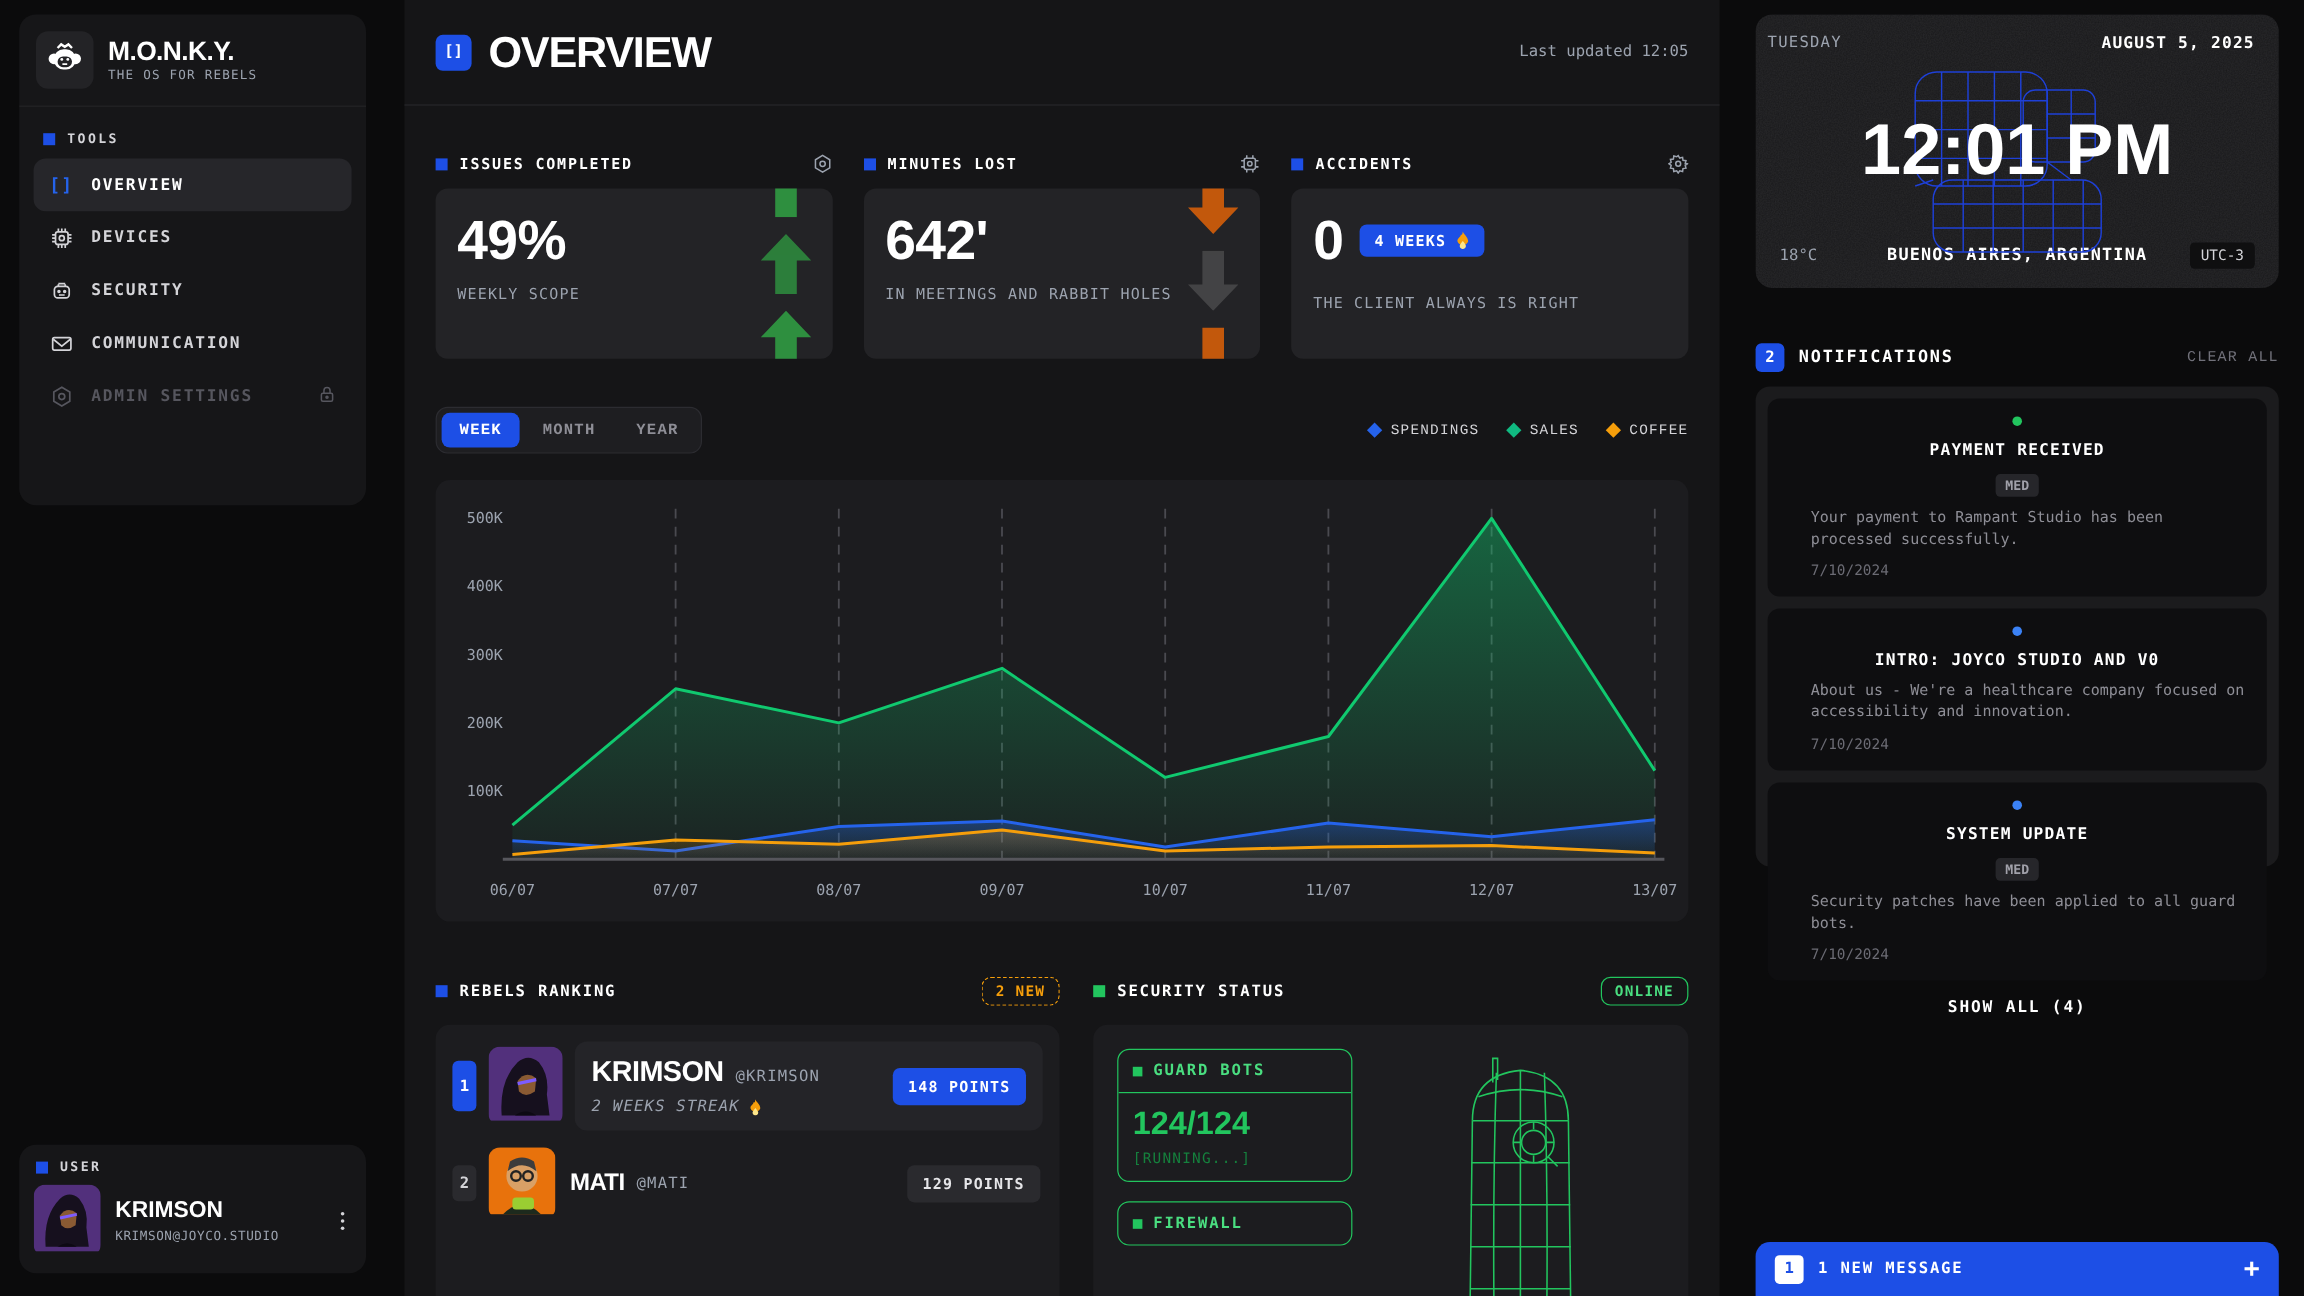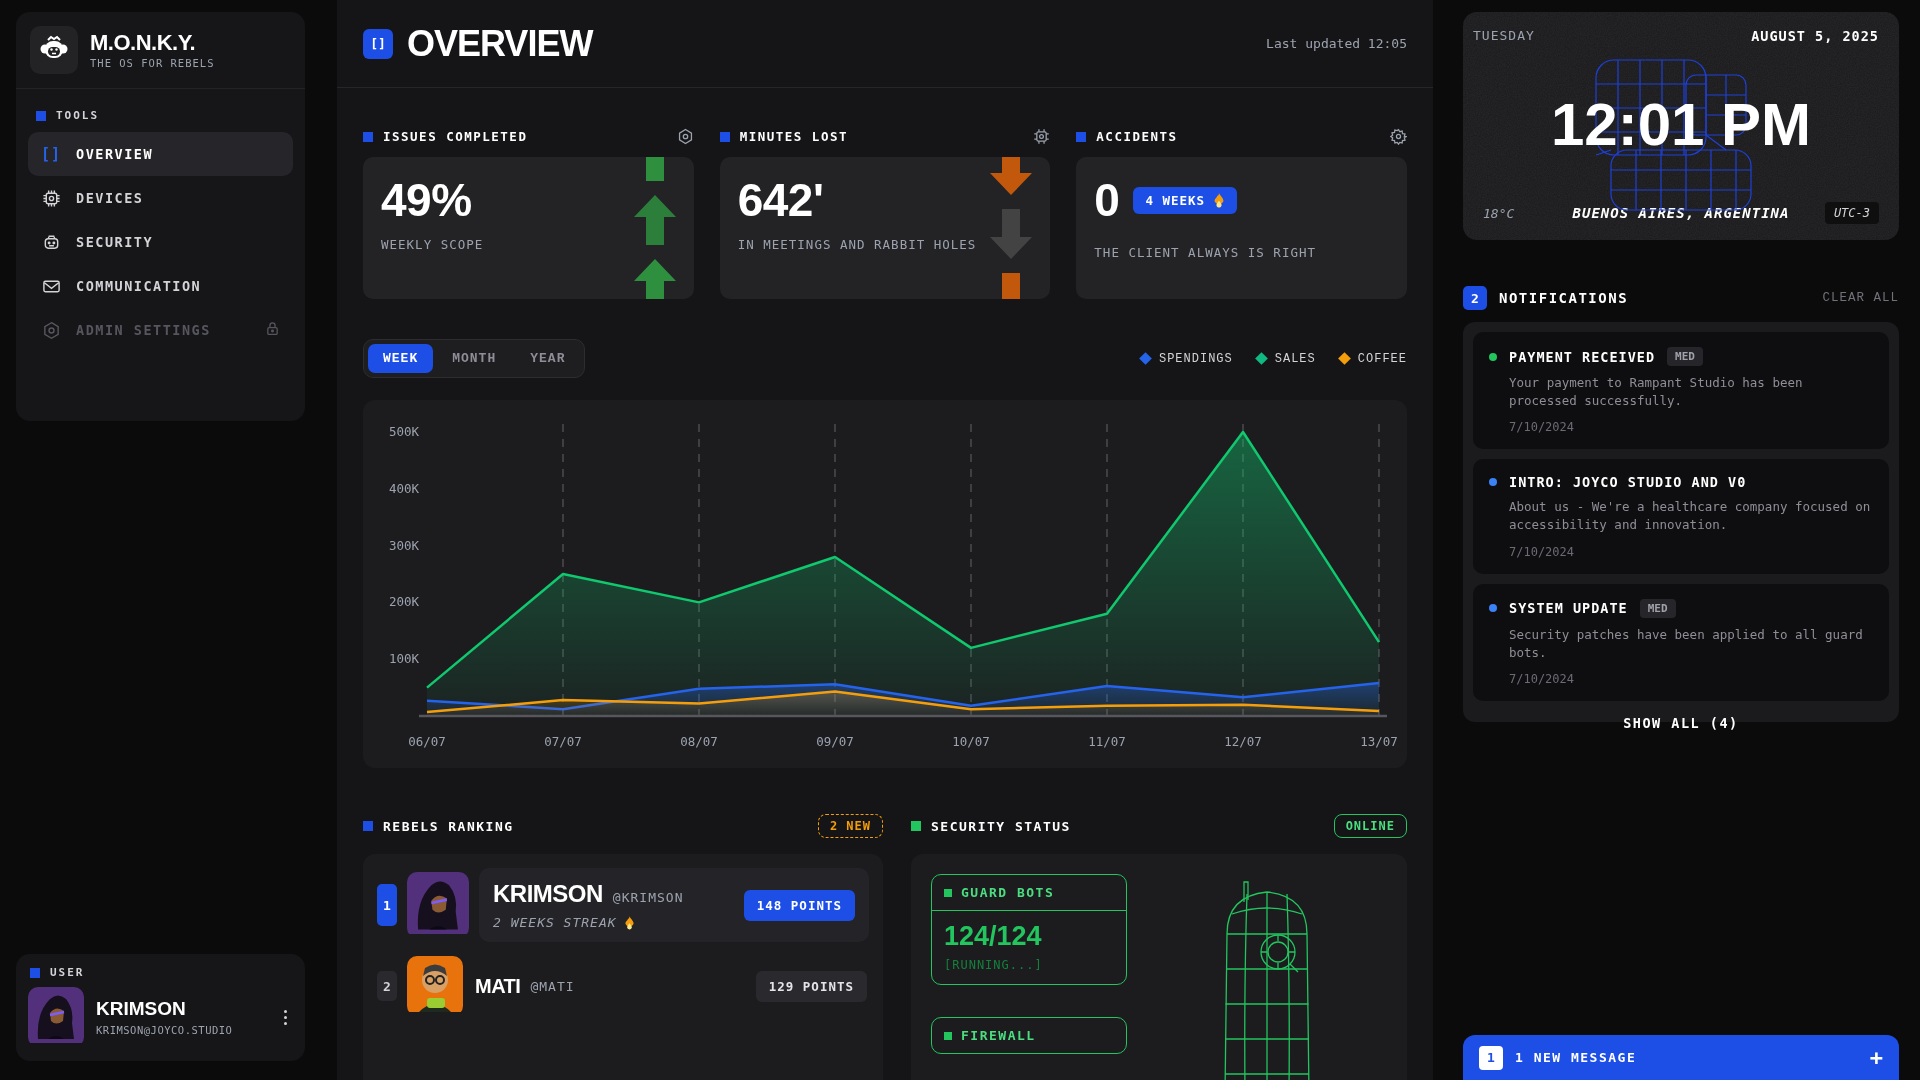--- a/index.html
+++ b/index.html
@@ -97,57 +97,57 @@
   .rstreak { display:flex; align-items:center; gap:7px; font-size:13px; font-style:italic;
     color:#9ca3af; margin-top:7px; letter-spacing:1px; }
   .points { margin-left:auto; font-size:12.5px; font-weight:bold; letter-spacing:1px;
     padding:8px 13px; border-radius:6px; }
   .points.blue { background:#1d4fe6; color:#fff; }
   .points.gray { background:#2a2a2e; color:#e5e5e8; }
 
   .sec-body { display:flex; gap:20px; padding:6px; }
   .sec-boxes { width:196px; }
   .sec-box { border:1.5px solid #22c55e; border-radius:10px; overflow:hidden; }
-  .sec-box + .sec-box { margin-top:32px; }
+  .sec-box + .sec-box { margin-top:16px; }
   .sec-box-head { display:flex; align-items:center; gap:9px; padding:10px 12px; border-bottom:1.5px solid #22c55e; }
   .sec-box-head .dotsq { width:8px; height:8px; background:#22c55e; }
   .sec-box-title { font-size:13px; font-weight:bold; letter-spacing:1.5px; color:#4ade80; }
   .sec-box-body { padding:10px 12px 12px 12px; }
   .sec-value { font-size:27px; color:#22c55e; letter-spacing:0; }
   .sec-status { font-size:12px; color:#15803d; margin-top:6px; letter-spacing:1px; }
   .sec-art { flex:1; display:flex; justify-content:center; }
 
   
   .clock-card { position:absolute; left:1463px; top:12px; width:436px; height:228px;
     background:#19191b; border-radius:14px; overflow:hidden; }
   .clock-top { position:absolute; top:16px; left:10px; right:20px; display:flex; }
   .clock-weekday { font-size:13px; color:#9ca3af; letter-spacing:1px; }
   .clock-date { margin-left:auto; font-size:13.5px; font-weight:bold; color:#fff; letter-spacing:1px; }
   .clock-time { position:absolute; top:78px; left:0; right:0; text-align:center; font-size:60px;
     color:#fff; letter-spacing:0; z-index:2; }
-  .clock-bottom { position:absolute; bottom:16px; left:20px; right:20px; display:flex; align-items:center;font-style:italic; }
+  .clock-bottom { position:absolute; bottom:16px; left:20px; right:20px; display:flex; align-items:center; }
   .clock-temp { font-size:13px; color:#9ca3af; }
   .clock-loc { position:absolute; left:0; right:0; text-align:center; font-size:14px; font-weight:bold;
     color:#fff; letter-spacing:1px; }
   .clock-utc { margin-left:auto; background:#0f0f10; color:#d4d4d8; font-size:12px; padding:4px 9px;
     border-radius:4px; z-index:2; }
   .clock-wire { position:absolute; left:50%; top:54%; transform:translate(-50%,-50%); z-index:1; }
   .noise { position:absolute; inset:0; opacity:0.5; z-index:0; }
 
   .notif-head { position:absolute; left:1463px; top:286px; width:436px; display:flex; align-items:center; gap:12px; }
   .notif-count { width:24px; height:24px; background:#1d4fe6; border-radius:5px; color:#fff;
     display:flex; align-items:center; justify-content:center; font-size:13px; font-weight:bold; }
   .notif-title { font-size:14px; font-weight:bold; letter-spacing:1.5px; color:#fff; }
   .clear-all { margin-left:auto; font-size:12.5px; letter-spacing:1px; color:#71717a; cursor:pointer;
     background:none; border:none; font-family:Liberation Mono, monospace; }
   .notif-panel { position:absolute; left:1463px; top:322px; width:436px; height:400px;
     background:#1b1b1d; border-radius:12px; padding:10px; }
   .notif-card { background:#0e0e10; border-radius:10px; padding:15px 16px; }
   .notif-card + .notif-card { margin-top:10px; }
-  .ncard-head { display:flex; align-items:center; gap:12px; }
+  .ncard-head { display:flex; align-items:center; gap:12px;flex-direction:column; }
   .ndot { width:8px; height:8px; border-radius:50%; flex:0 0 auto; }
   .ntitle { font-size:13.5px; font-weight:bold; letter-spacing:1px; color:#fff; }
   .nbadge { background:#26262a; color:#a1a1aa; font-size:11px; font-weight:bold; padding:3px 8px; border-radius:4px; }
   .nbody { font-size:12.5px; color:#8e8e96; line-height:1.45; margin:8px 0 0 20px; }
   .ndate { font-size:12px; color:#6b6b74; margin:10px 0 0 20px; }
   .show-all { width:100%; text-align:center; font-size:13.5px; font-weight:bold; letter-spacing:1.5px;
     color:#fff; padding:14px 0 6px 0; background:none; border:none; font-family:inherit; cursor:pointer; }
 
   .msg-bar { position:absolute; left:1463px; top:1035px; width:436px; height:45px; background:#1d4fe6;
     border-radius:12px 12px 0 0; display:flex; align-items:center; gap:12px; padding:0 16px; cursor:pointer; }

